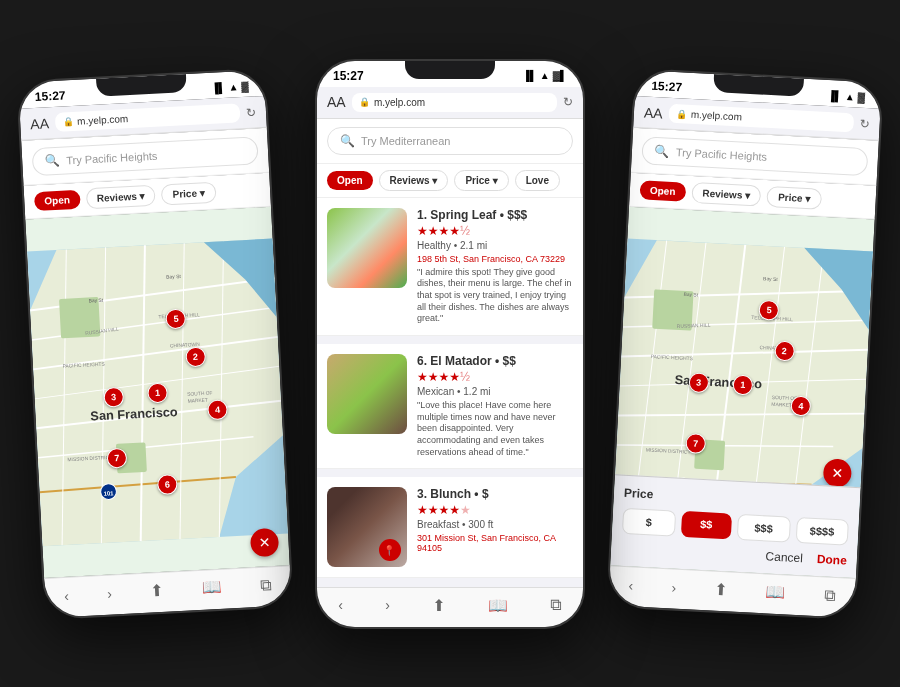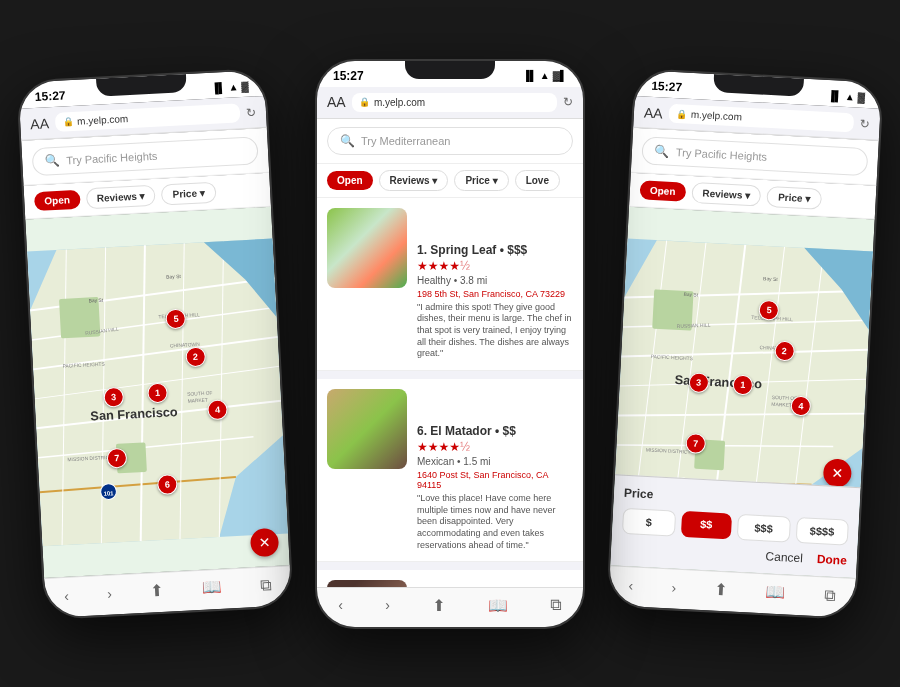--- a/index.html
+++ b/index.html
@@ -239,21 +239,21 @@
     }
     .result-img {
       width: 80px;
       height: 80px;
       border-radius: 8px;
       flex-shrink: 0;
       background: #ccc;
       overflow: hidden;
       position: relative;
     }
-    .result-info { flex: 1; margin-top: 35px; }
+    .result-info { flex: 1; }
     .result-name { font-size: 12px; font-weight: 700; color: #333; }
     .result-stars { color: #cc0000; font-size: 12px; margin: 2px 0; }
     .result-category { font-size: 10px; color: #555; margin-bottom: 3px; }
     .result-address { font-size: 9px; color: #cc0000; margin-bottom: 3px; }
     .result-review { font-size: 9px; color: #555; line-height: 1.3; }
 
     
     .result-loc-pin {
       position: absolute;
       bottom: 6px;
@@ -421,43 +421,48 @@
 
     <div class="results-list">
 
       <div class="result-item">
         <div class="result-img">
           <div class="food-img-1"></div>
         </div>
         <div class="result-info">
           <div class="result-name">1. Spring Leaf • $$$</div>
           <div class="result-stars">★★★★<span style="opacity:0.5">½</span></div>
-          <div class="result-category">Healthy • 3.8 mi</div>
+          <div class="result-category">Healthy • 2.1 mi</div>
           <div class="result-address">198 5th St, San Francisco, CA 73229</div>
           <div class="result-review">"I admire this spot! They give good dishes, their menu is large. The chef in that spot is very trained, I enjoy trying all their dishes. The dishes are always great."</div>
         </div>
       </div>
 
       <div class="result-item">
         <div class="result-img">
           <div class="food-img-2"></div>
         </div>
         <div class="result-info">
           <div class="result-name">6. El Matador • $$</div>
           <div class="result-stars">★★★★<span style="opacity:0.5">½</span></div>
-          <div class="result-category">Mexican • 1.5 mi</div>
-          <div class="result-address">1640 Post St, San Francisco, CA 94115</div>
+          <div class="result-category">Mexican • 1.2 mi</div>
           <div class="result-review">"Love this place! Have come here multiple times now and have never been disappointed. Very accommodating and even takes reservations ahead of time."</div>
         </div>
       </div>
 
       <div class="result-item" style="position:relative;">
         <div class="result-img" style="position:relative;">
           <div class="food-img-3"></div>
           <div class="result-loc-pin">📍</div>
+        </div>
+        <div class="result-info">
+          <div class="result-name">3. Blunch • $</div>
+          <div class="result-stars">★★★★<span style="opacity:0.3">★</span></div>
+          <div class="result-category">Breakfast • 300 ft</div>
+          <div class="result-address">301 Mission St, San Francisco, CA 94105</div>
         </div>
       </div>
     </div>
 
     <div class="bottom-nav">
       <span class="nav-chevron">‹</span>
       <span class="nav-chevron">›</span>
       <span class="nav-icon">⬆</span>
       <span class="nav-icon">📖</span>
       <span class="nav-icon">⧉</span>

